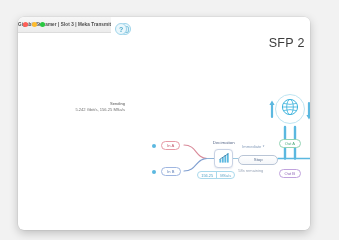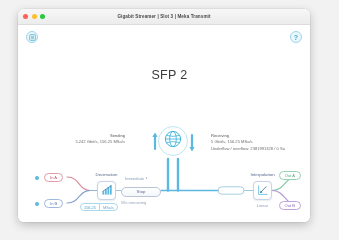--- a/index.html
+++ b/index.html
@@ -11,29 +11,29 @@
     height: 240px;
     background: #f2f2f2;
     font-family: "Liberation Sans", sans-serif;
     overflow: hidden;
   }
 
   
   #app-window {
     position: absolute;
     left: 18px;
-    top: 9px;
+    top: 17px;
     width: 292px;
     height: 213px;
     background: #ffffff;
     border-radius: 6px;
     box-shadow: 0 3px 10px rgba(0,0,0,0.22), 0 0 0 0.5px rgba(0,0,0,0.08);
     overflow: hidden;
     display: flex;
-    flex-direction: column;
+    flex-direction: row;
   }
 
   
   #titlebar {
     position: relative;
     height: 15px;
     flex: 0 0 15px;
     background: linear-gradient(#f7f7f7, #ececec);
     border-bottom: 0.5px solid #dcdcdc;
     display: flex;

